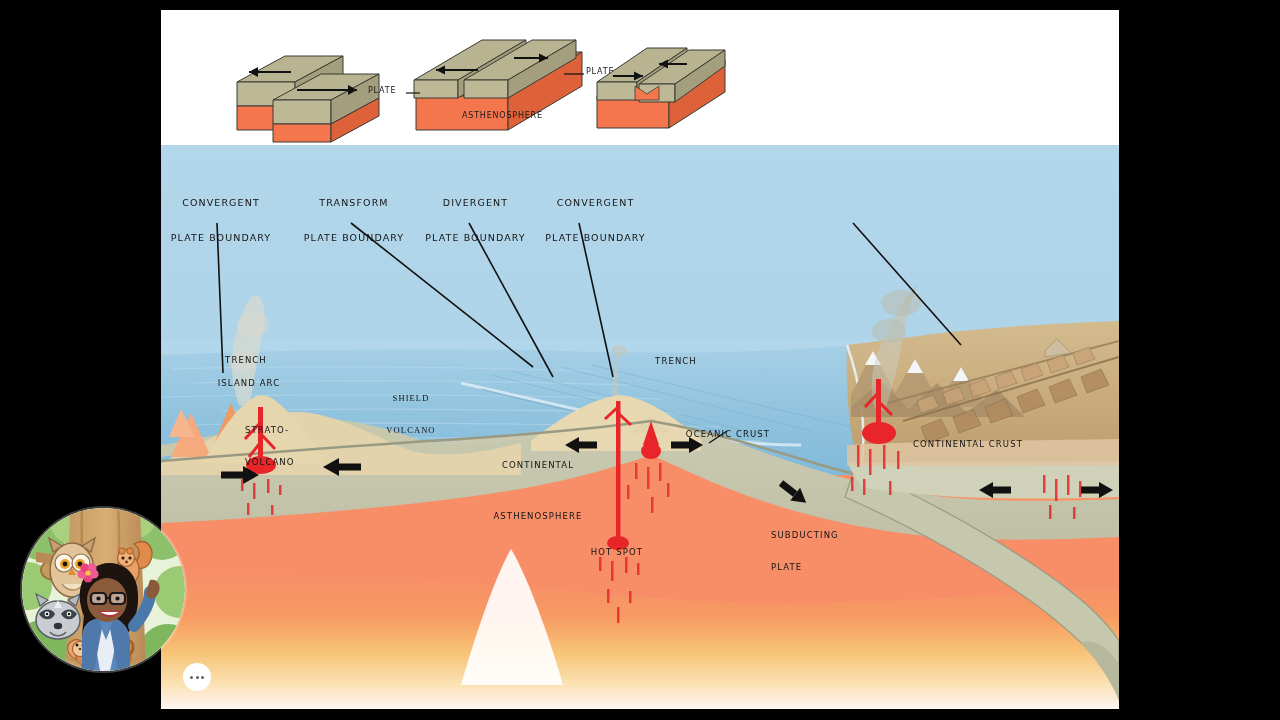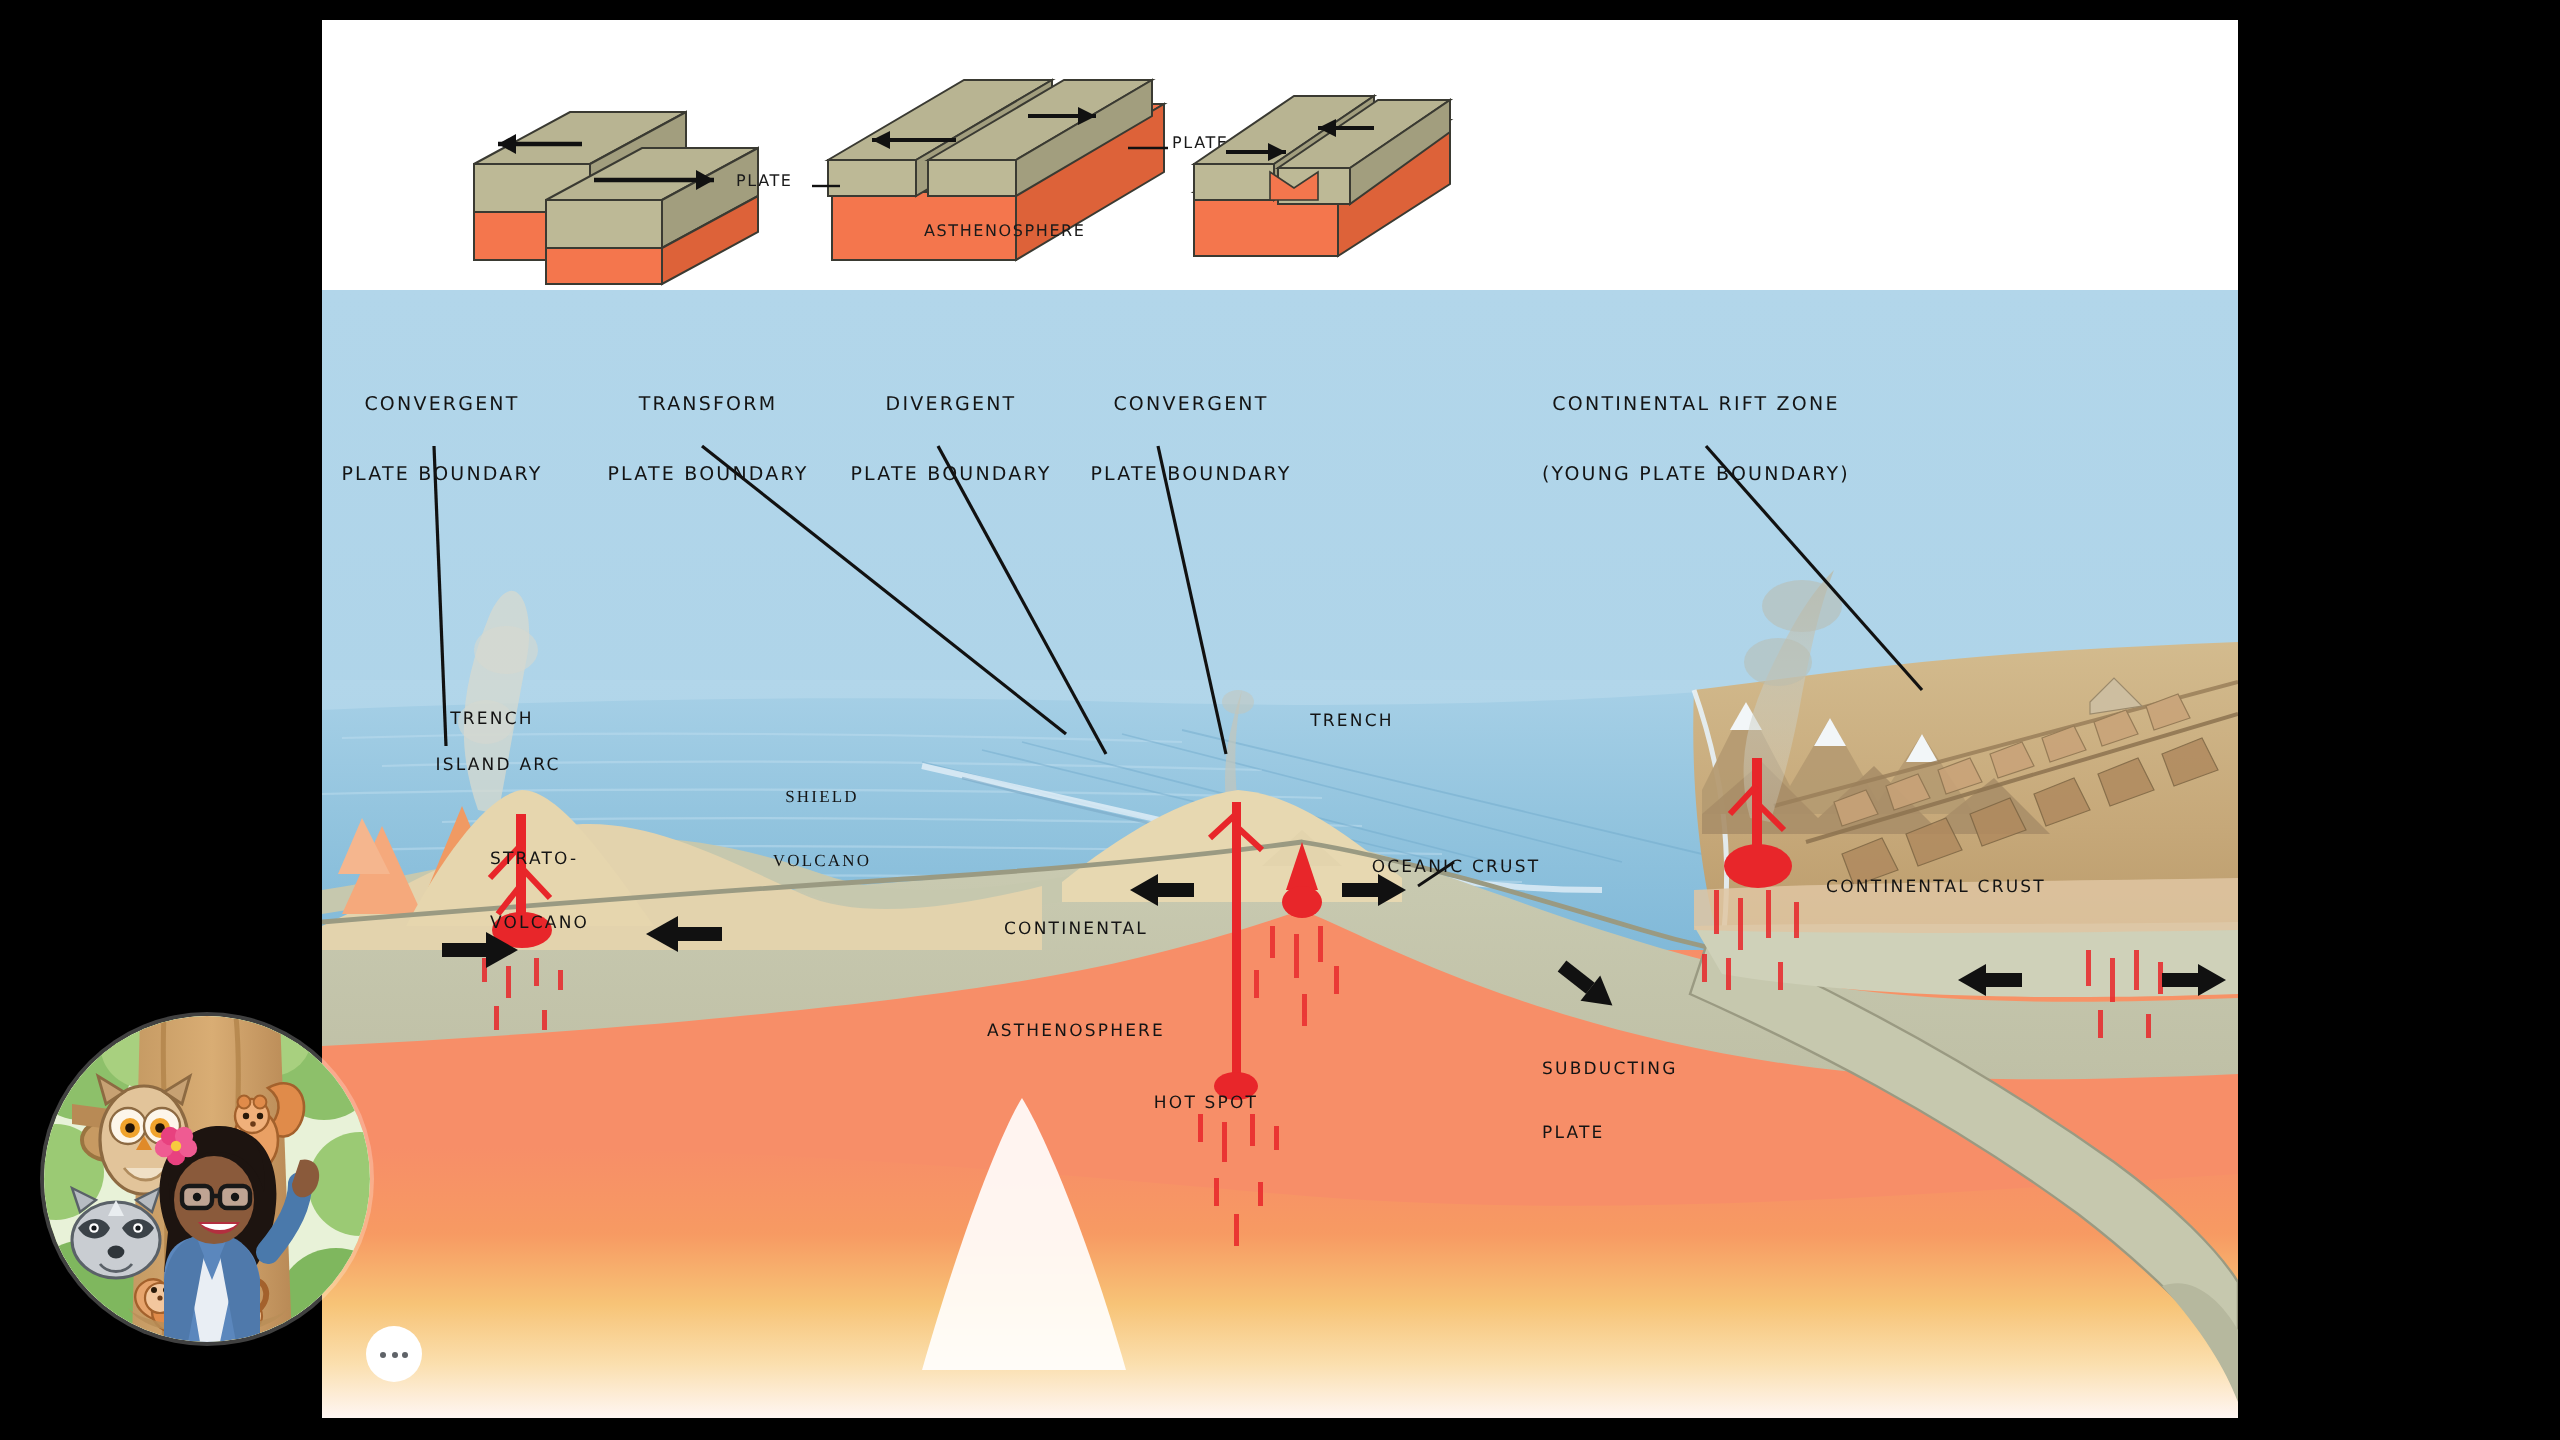--- a/index.html
+++ b/index.html
@@ -496,24 +496,20 @@
       <div class="lbl lbl-top" style="left:252px; top:28px; width:125px;">
         <div>DIVERGENT</div>
         <div>PLATE BOUNDARY</div>
       </div>
 
       <div class="lbl lbl-top" style="left:372px; top:28px; width:125px;">
         <div>CONVERGENT</div>
         <div>PLATE BOUNDARY</div>
       </div>
 
-      <div class="lbl lbl-top" style="left:552px; top:28px; width:270px;">
-        <div>CONTINENTAL RIFT ZONE</div>
-        <div>(YOUNG PLATE BOUNDARY)</div>
-      </div>
 
       <div class="lbl lbl-in" style="left:50px; top:210px; width:70px;">TRENCH</div>
 
       <div class="lbl lbl-in" style="left:0px; top:233px; width:80px;padding-left:48px;">ISLAND ARC</div>
 
       <div class="lbl lbl-in" style="left:84px; top:259px; width:90px; text-align:left;">
         <div>STRATO-</div>
         <div>VOLCANO</div>
       </div>
 
@@ -526,21 +522,21 @@
       <div class="lbl lbl-in" style="left:480px; top:211px; width:70px;">TRENCH</div>
 
       <div class="lbl lbl-in" style="left:512px; top:284px; width:110px;">OCEANIC CRUST</div>
 
       <div class="lbl lbl-in" style="left:742px; top:294px; width:130px;">CONTINENTAL CRUST</div>
 
       <div class="lbl lbl-in" style="left:322px; top:315px; width:110px;">CONTINENTAL</div>
 
       <div class="lbl lbl-in" style="left:312px; top:366px; width:130px;">ASTHENOSPHERE</div>
 
-      <div class="lbl lbl-in" style="left:402px; top:402px; width:80px;">HOT SPOT</div>
+      <div class="lbl lbl-in" style="left:402px; top:402px; width:80px;text-align:right;">HOT SPOT</div>
 
       <div class="lbl lbl-in" style="left:610px; top:364px; width:100px; text-align:left;">
         <div>SUBDUCTING</div>
         <div>PLATE</div>
       </div>
 
     </div>
   </div>
 
   <div id="avatar-wrap">

